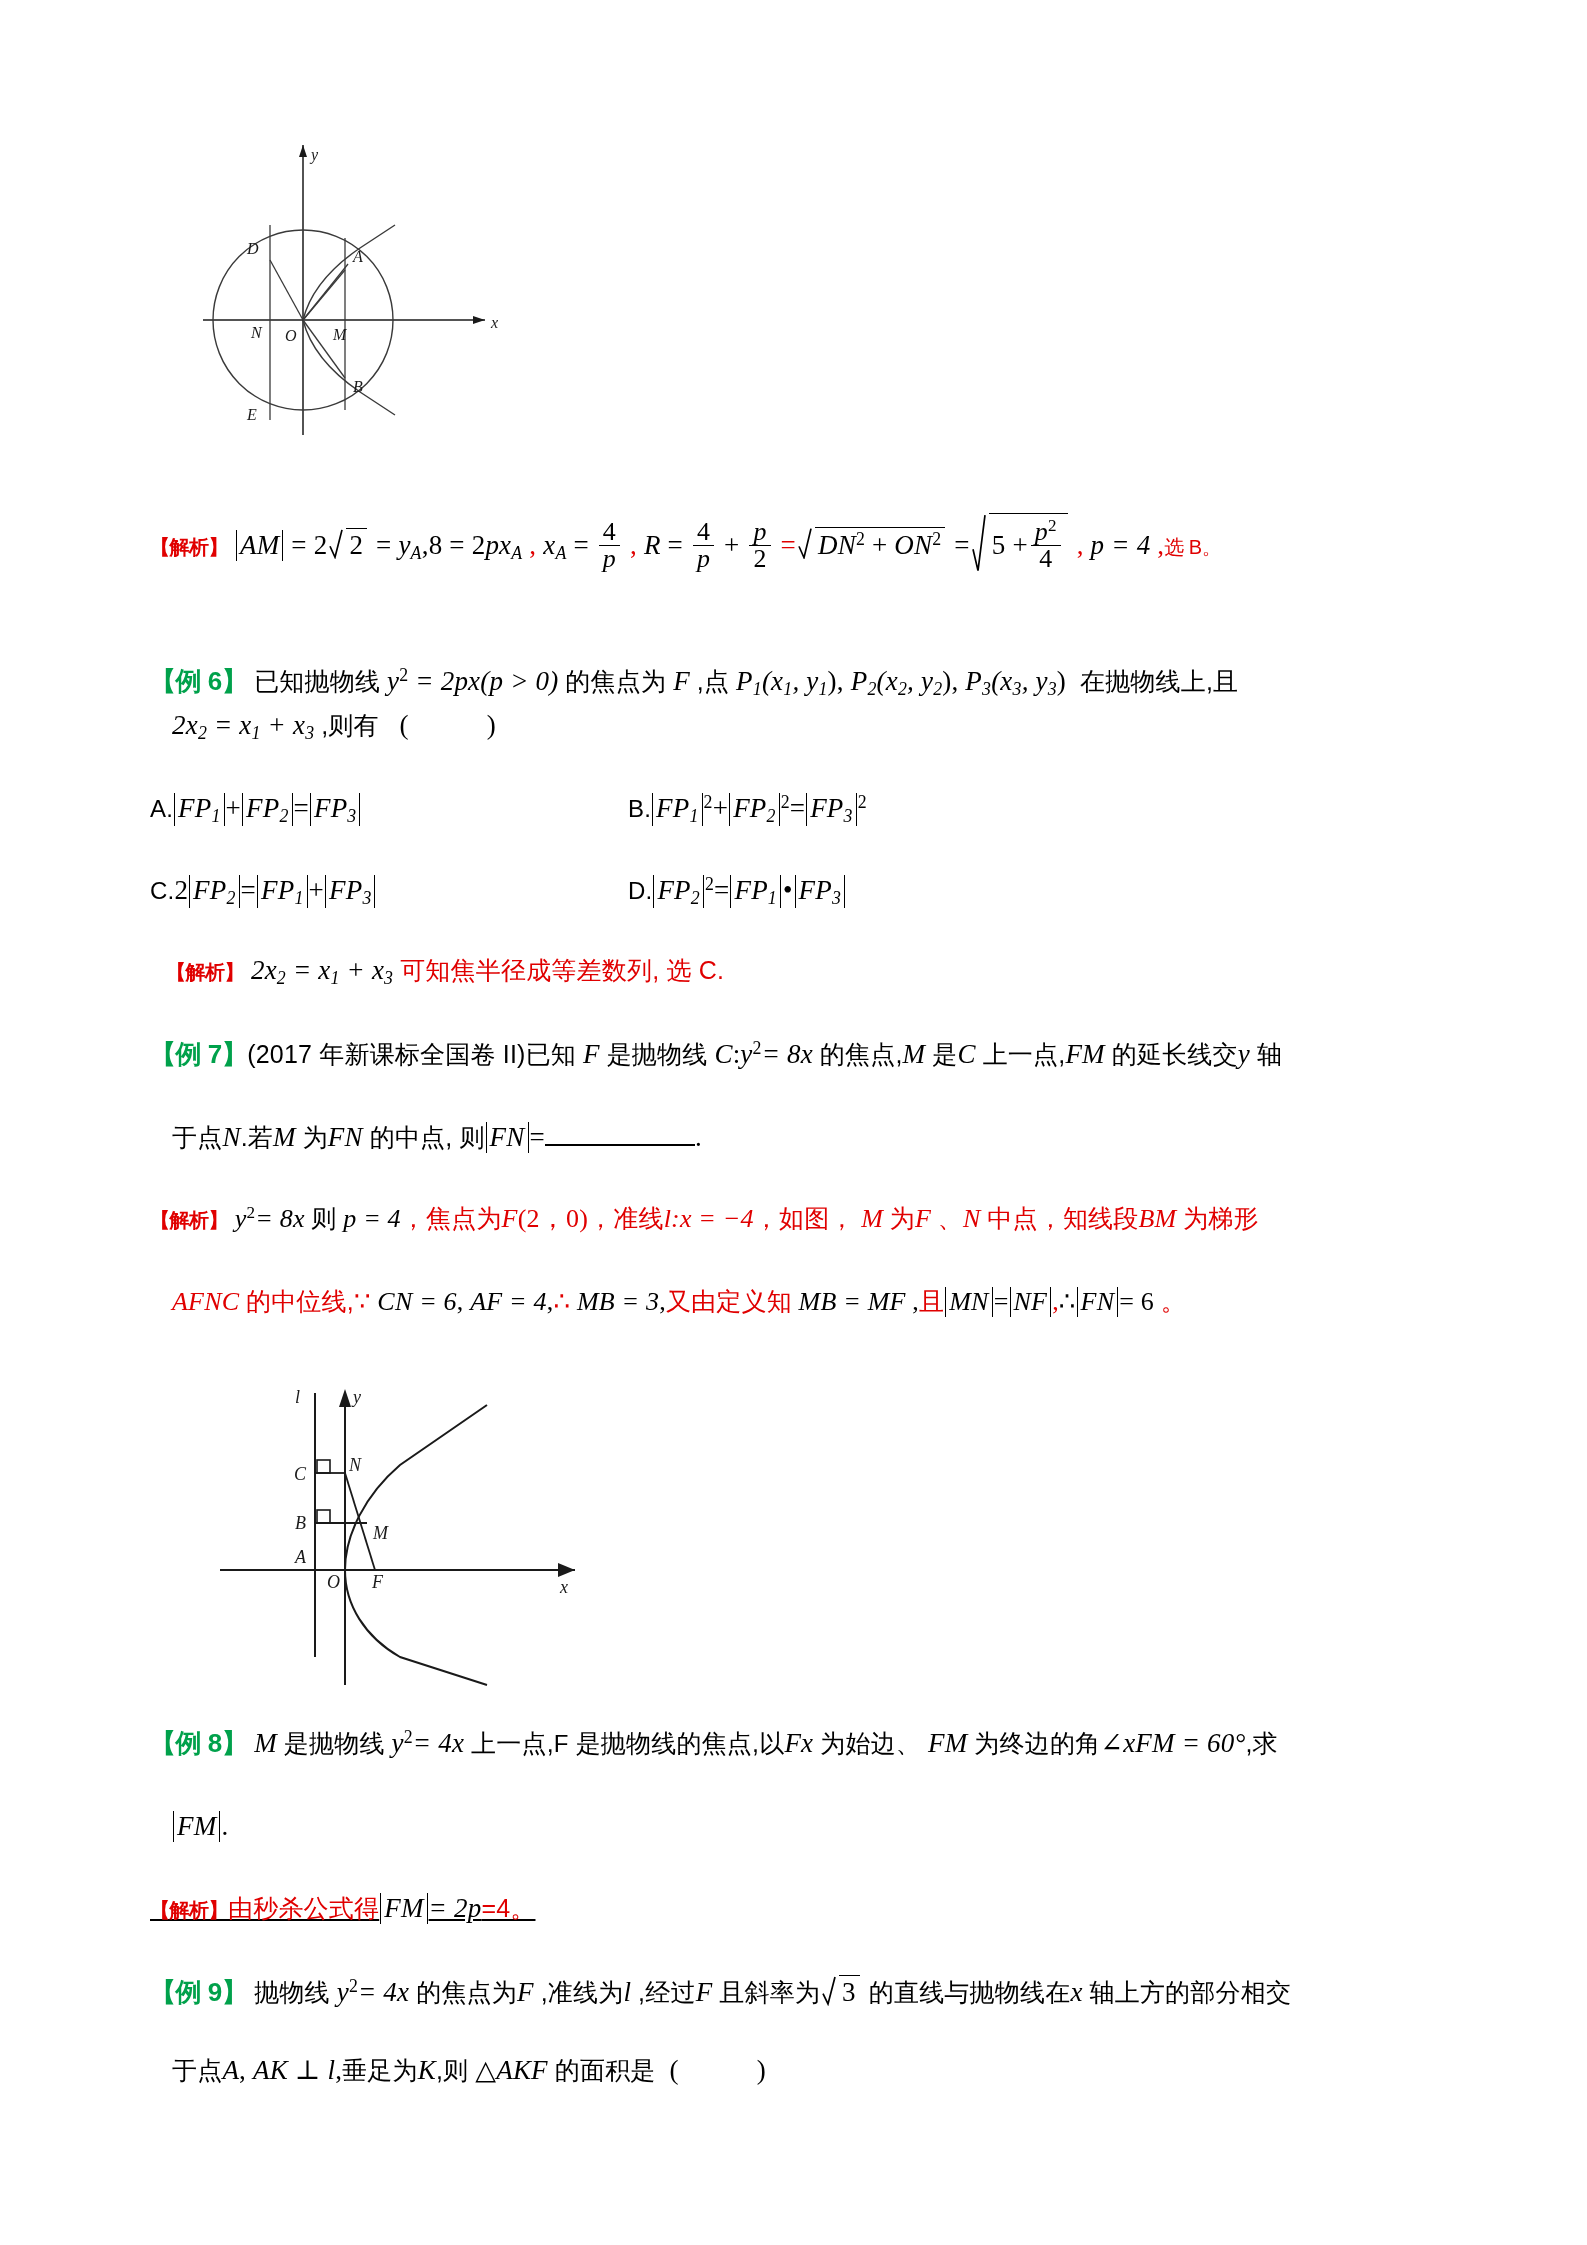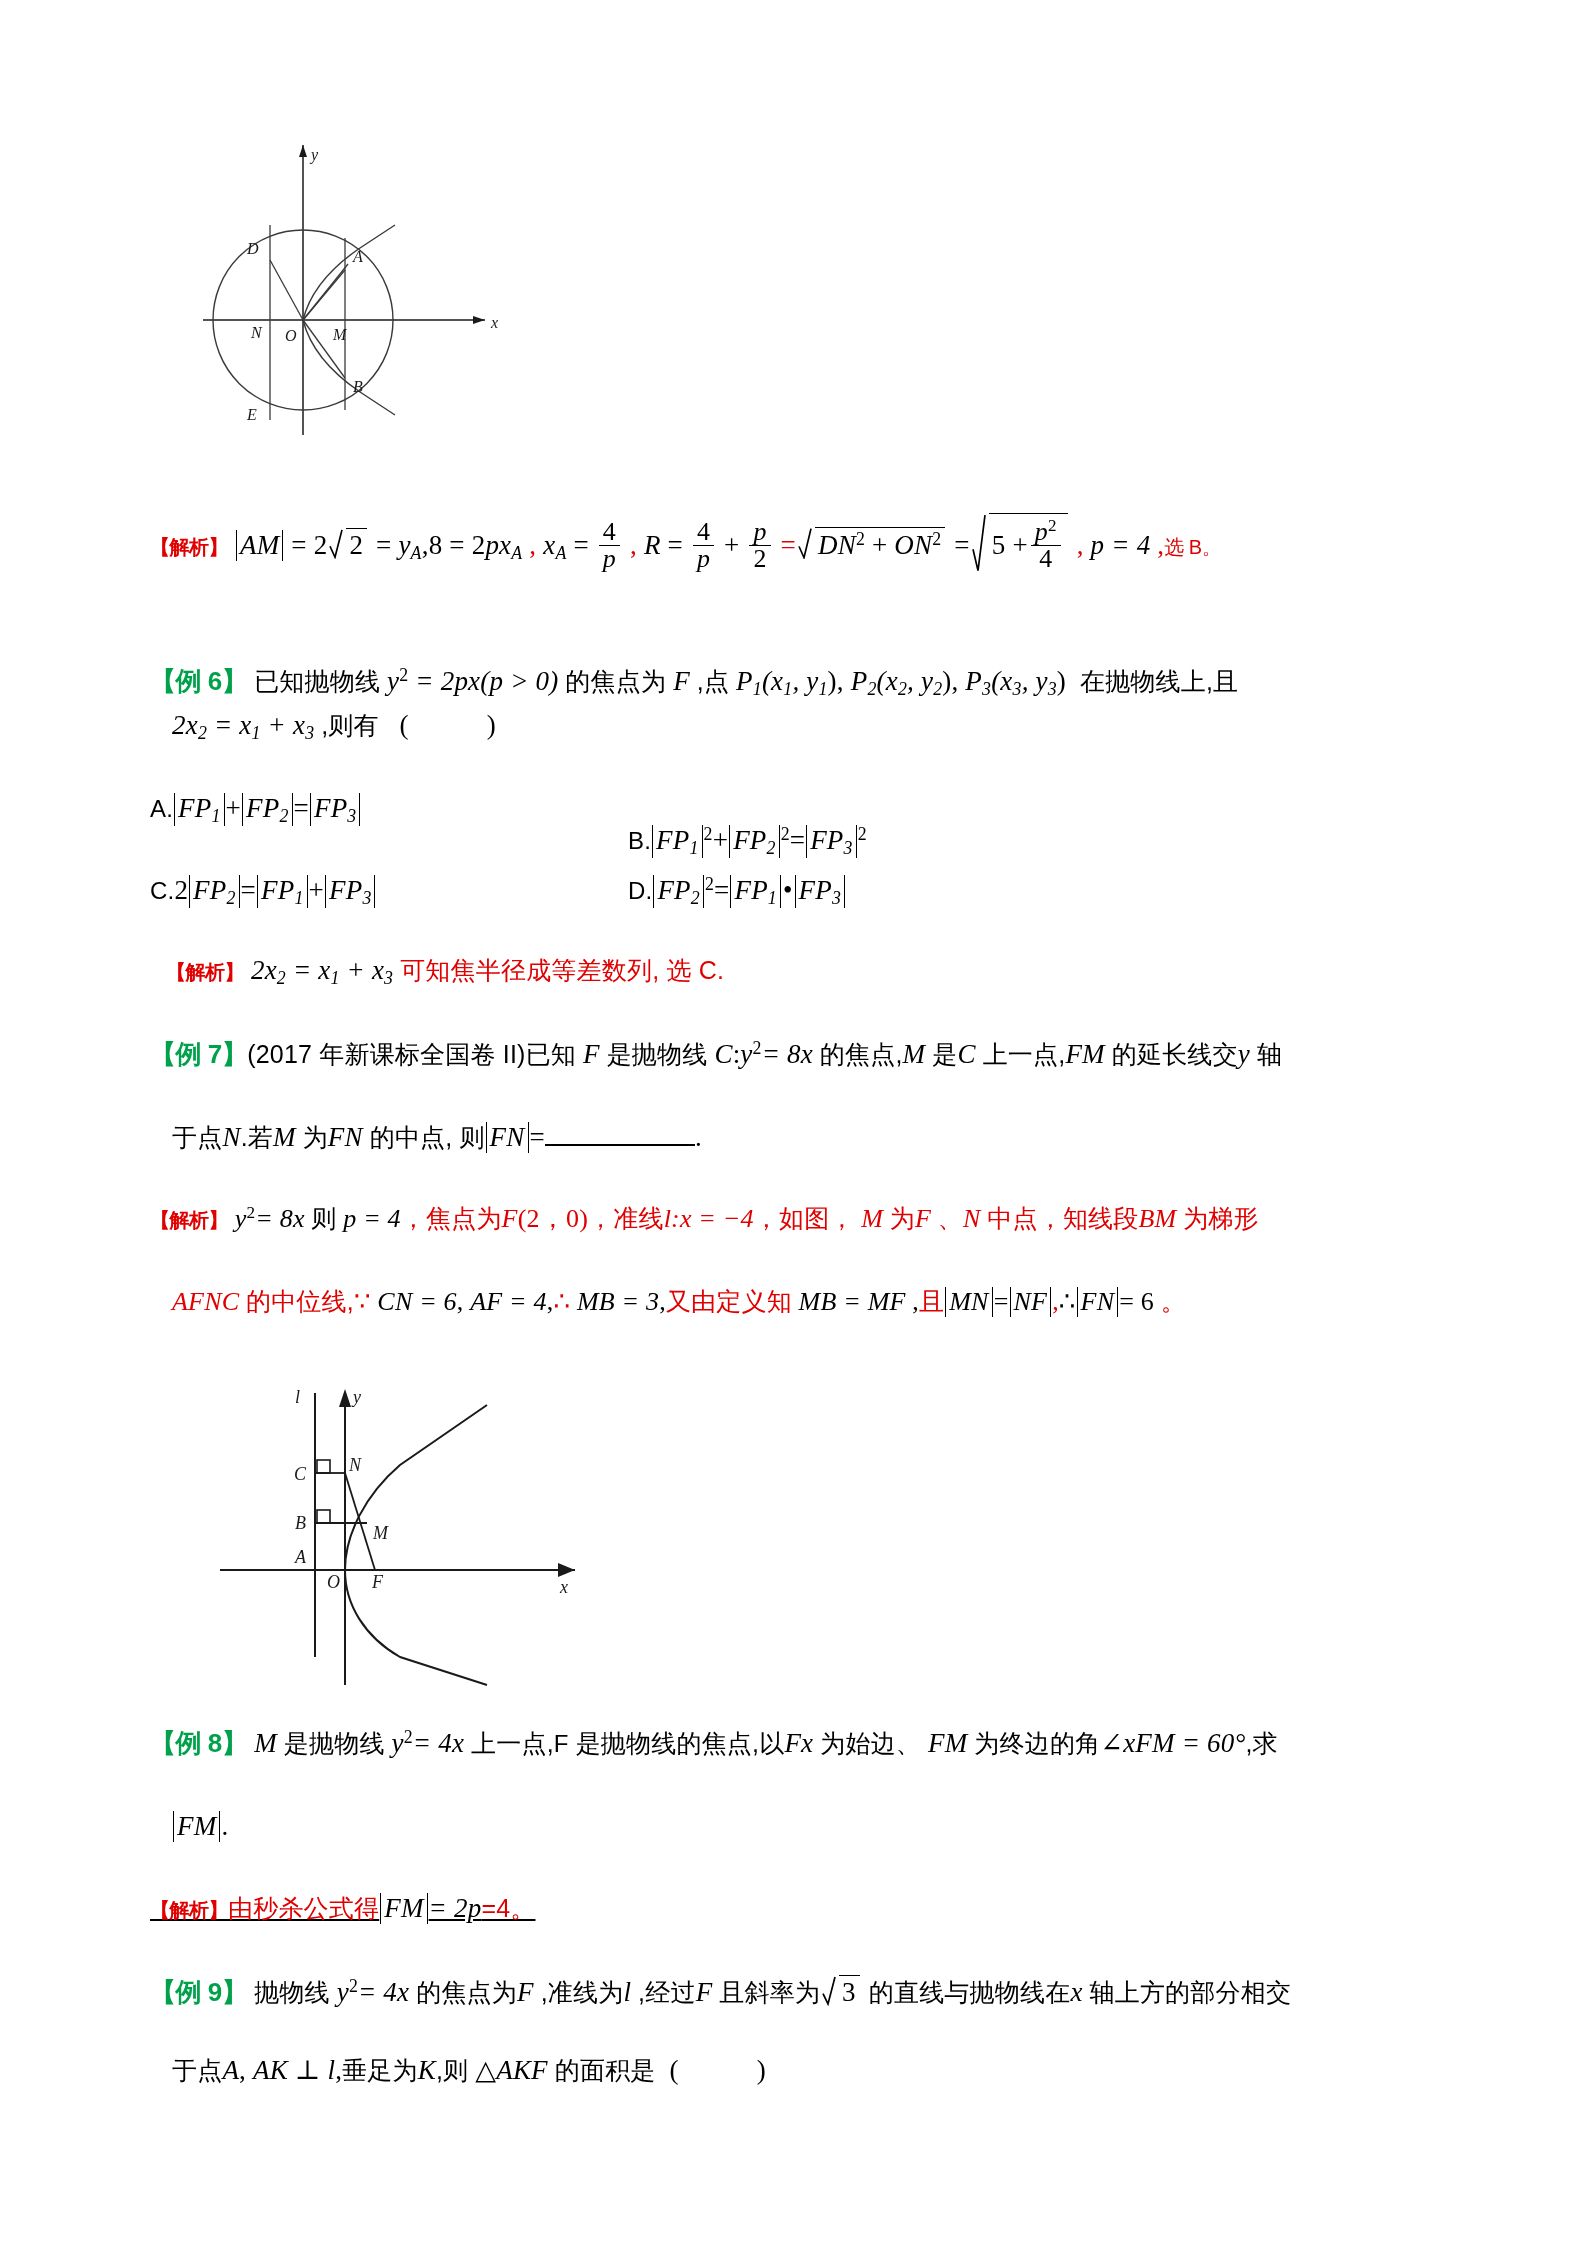--- a/index.html
+++ b/index.html
@@ -212,21 +212,21 @@
       <span class="mi">2x</span><sub>2</sub>
       <span class="mi">= x</span><sub>1</sub>
       <span class="mi">+ x</span><sub>3</sub>
       <span class="cn">,则有</span>
       &nbsp;&nbsp;<span class="mn">(</span><span class="paren-blank"></span><span class="mn">)</span>
     </div>
 
     <div class="para" style="position:absolute; top:793px; left:0;">
       <span class="opt-label">A.</span><span class="abs"><span class="mi">FP</span><sub>1</sub></span><span class="mn">+</span><span class="abs"><span class="mi">FP</span><sub>2</sub></span><span class="mn">=</span><span class="abs"><span class="mi">FP</span><sub>3</sub></span>
     </div>
-    <div class="para" style="position:absolute; top:793px; left:478px;margin-top:32px;">
+    <div class="para" style="position:absolute; top:793px; left:478px;">
       <span class="opt-label">B.</span><span class="abs"><span class="mi">FP</span><sub>1</sub></span><sup class="supn">2</sup><span class="mn">+</span><span class="abs"><span class="mi">FP</span><sub>2</sub></span><sup class="supn">2</sup><span class="mn">=</span><span class="abs"><span class="mi">FP</span><sub>3</sub></span><sup class="supn">2</sup>
     </div>
 
     <div class="para" style="position:absolute; top:875px; left:0;">
       <span class="opt-label">C.</span><span class="mn">2</span><span class="abs"><span class="mi">FP</span><sub>2</sub></span><span class="mn">=</span><span class="abs"><span class="mi">FP</span><sub>1</sub></span><span class="mn">+</span><span class="abs"><span class="mi">FP</span><sub>3</sub></span>
     </div>
     <div class="para" style="position:absolute; top:875px; left:478px;">
       <span class="opt-label">D.</span><span class="abs"><span class="mi">FP</span><sub>2</sub></span><sup class="supn">2</sup><span class="mn">=</span><span class="abs"><span class="mi">FP</span><sub>1</sub></span><span class="mn" style="padding:0 1px">•</span><span class="abs"><span class="mi">FP</span><sub>3</sub></span>
     </div>
 

